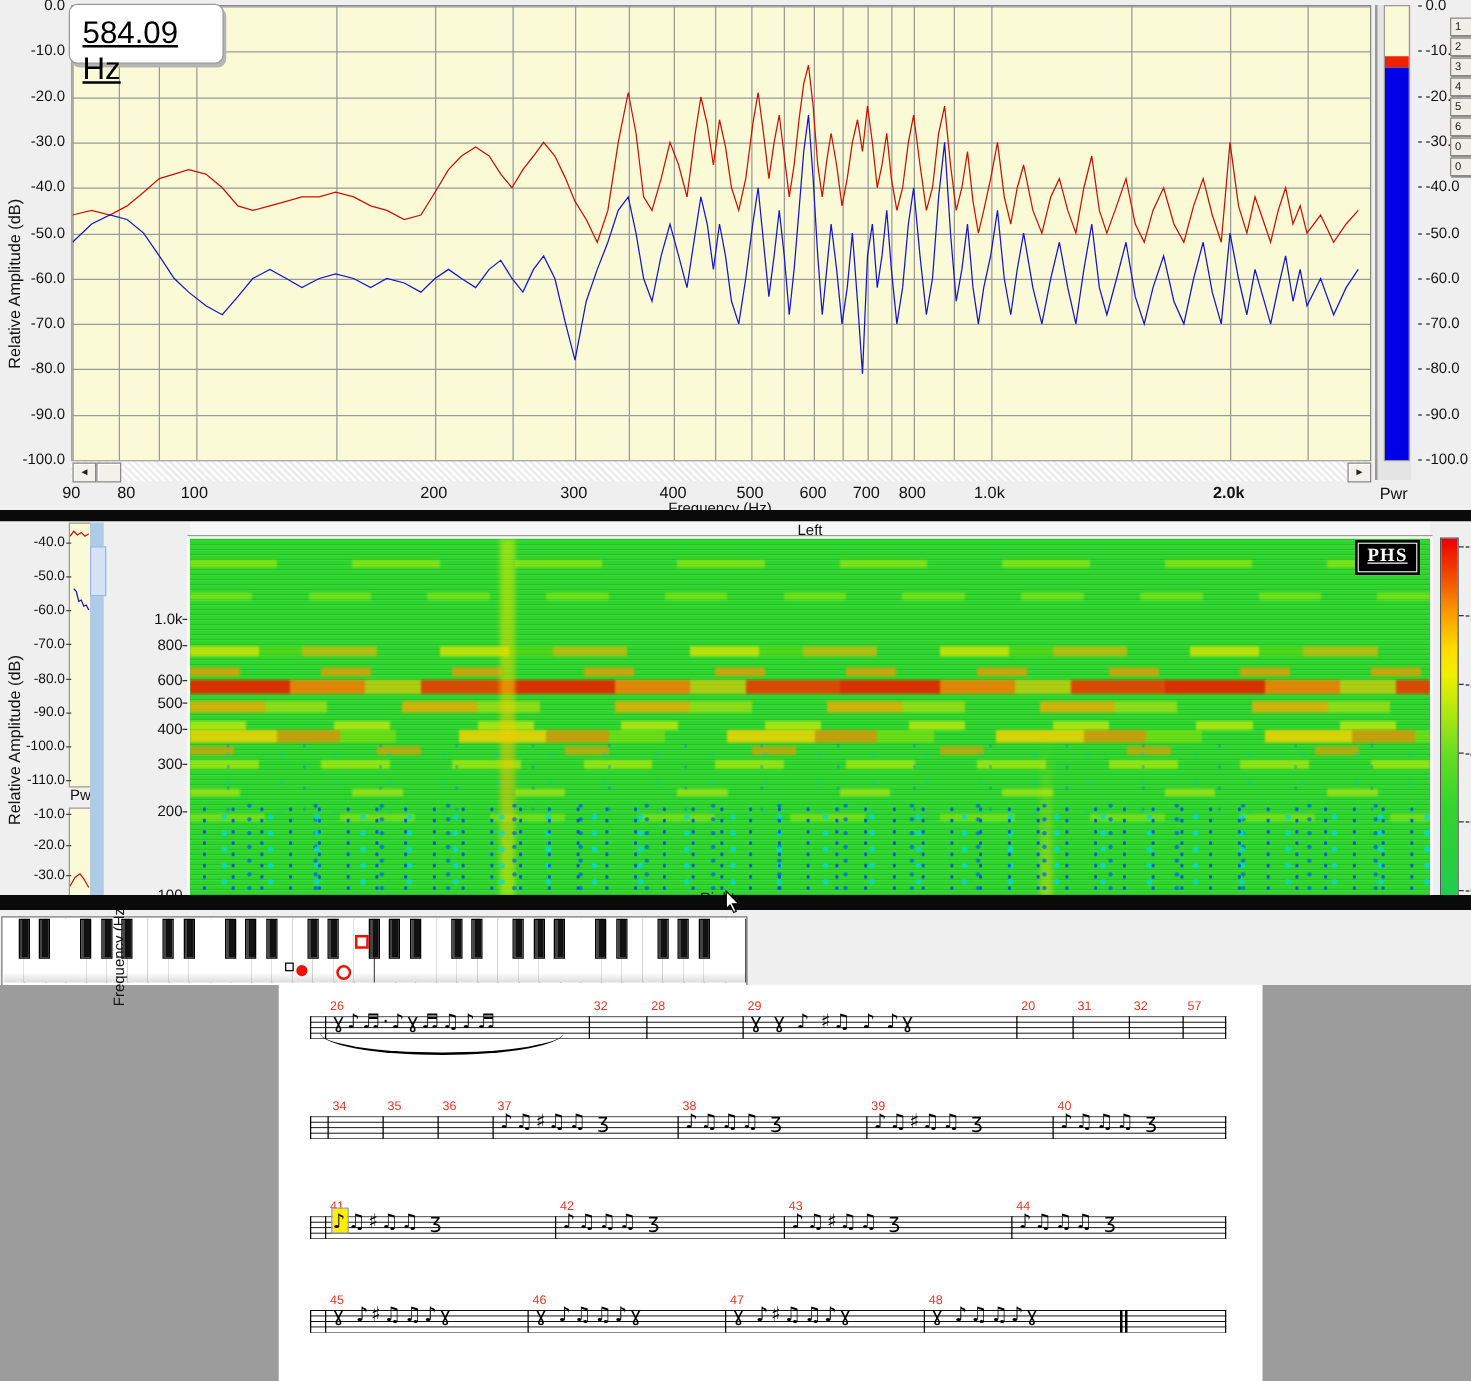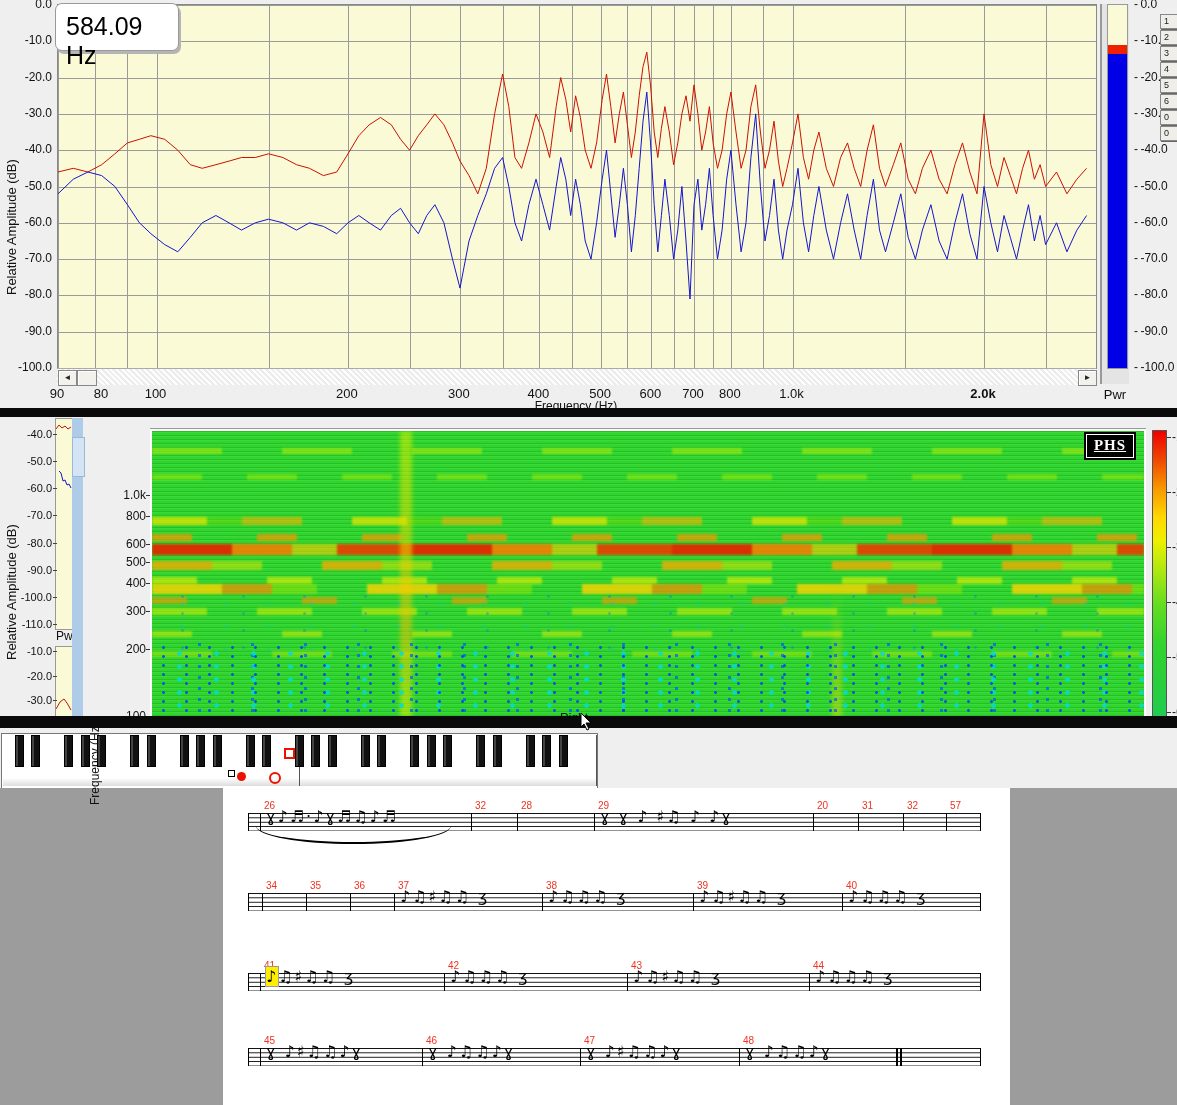--- a/index.html
+++ b/index.html
@@ -21,21 +21,21 @@
   
   .pwr-wrap{left:1100px;top:4px;width:27px;height:380px;background:#e4e4e4;border-left:2px solid #999;}
   .pwr-bar{position:absolute;left:5px;top:0;width:19px;height:363px;background:#fbfad7;border:1px solid #999;}
   .pwr-red{position:absolute;left:0;width:100%;background:#ee2200;}
   .pwr-blue{position:absolute;left:0;width:100%;background:#0000e6;}
   .pwr-label{left:1100px;top:387px;width:30px;text-align:center;font-size:13px;color:#111;}
   .side-col{left:1160px;top:14px;width:17px;}
   .side-btn{width:22px;height:13px;margin-bottom:1px;background:#efeee9;border:1px solid #888;box-shadow:1px 1px 0 #666;font-size:9px;line-height:12px;padding-left:3px;color:#222;}
   
   .tooltip{left:55px;top:3px;width:122px;height:46px;background:#fff;border:1px solid #999;border-radius:7px;box-shadow:2px 3px 0 #b5b5b5;z-index:30;}
-  .tooltip span{display:block;margin:8px 0 0 10px;font-size:25px;color:#000;}
+  .tooltip span{display:block;margin:8px 0 0 10px;font-size:25px;color:#000;text-decoration:underline;}
   
   .hbar1{left:0;top:408px;width:1177px;height:9px;background:#0a0a0a;z-index:6;}
   .hbar2{left:0;top:716px;width:1177px;height:12px;background:#0a0a0a;z-index:6;}
   
   .mini-ylab{left:4px;top:430px;height:230px;font-size:13px;color:#111;}
   .mini-strip{left:55px;top:418px;width:16px;background:#fbfad7;border:1px solid #999;}
   .mini-tick{position:absolute;width:52px;text-align:right;font-size:11px;color:#111;}
   .mini-dash{position:absolute;width:4px;height:1px;background:#444;left:53px;}
   .pw-lab{left:56px;top:629px;width:26px;font-size:12px;color:#111;overflow:hidden;white-space:nowrap;}
   .vscroll{left:72px;top:418px;width:11px;height:298px;background:#aecbe8;}
@@ -222,20 +222,21 @@
       <div class="mini-tick" style="left: 0px; top: 669.5px;">-20.0</div>
       <div class="mini-dash" style="top: 675.5px;"></div>
       <div class="mini-tick" style="left: 0px; top: 694px;">-30.0</div>
       <div class="mini-dash" style="top: 700px;"></div>
     </div>
 
   <div class="abs vscroll">
     <div class="vthumb"></div>
   </div>
 
+  <div class="abs spec-title">Left</div>
   <div class="abs vtext spec-ylab">Frequency (Hz)</div>
   <div id="specticks">
       <div class="spec-freq-lab" style="left: 106px; top: 488px;">1.0k</div>
       <div class="spec-freq-dash" style="top: 495px;"></div>
       <div class="spec-freq-lab" style="left: 106px; top: 509.417px;">800</div>
       <div class="spec-freq-dash" style="top: 516.417px;"></div>
       <div class="spec-freq-lab" style="left: 106px; top: 537.029px;">600</div>
       <div class="spec-freq-dash" style="top: 544.029px;"></div>
       <div class="spec-freq-lab" style="left: 106px; top: 554.528px;">500</div>
       <div class="spec-freq-dash" style="top: 561.528px;"></div>

